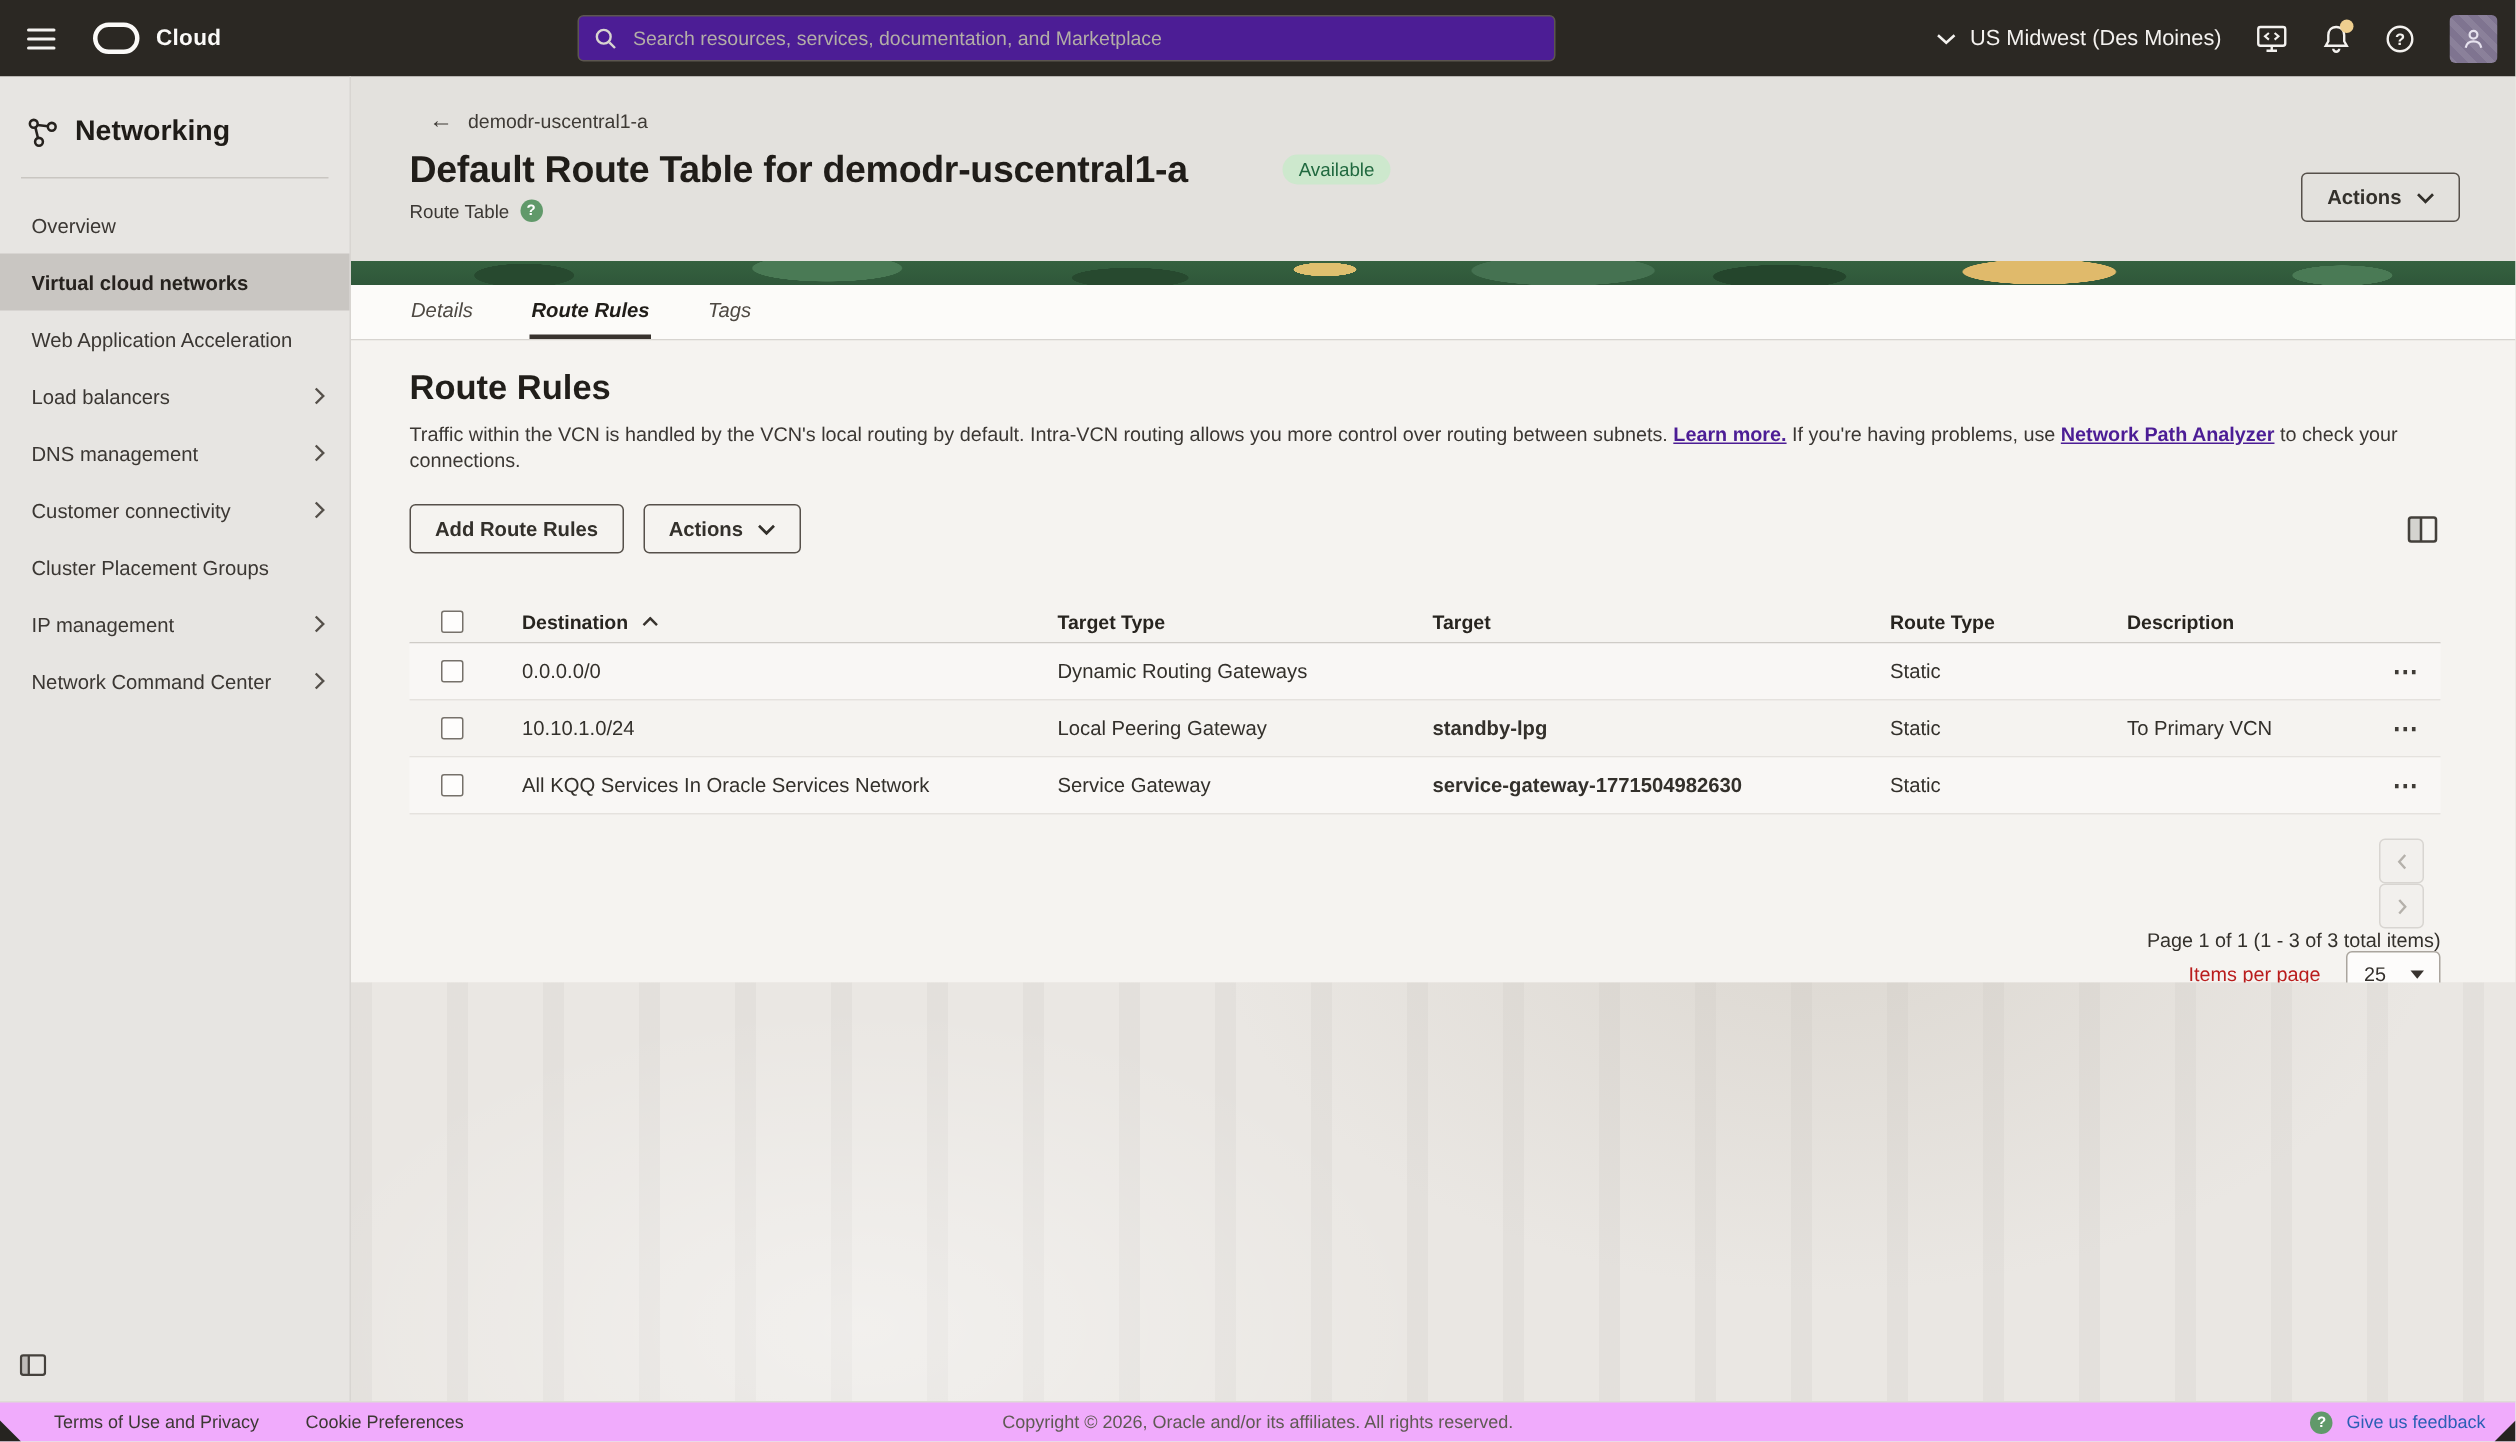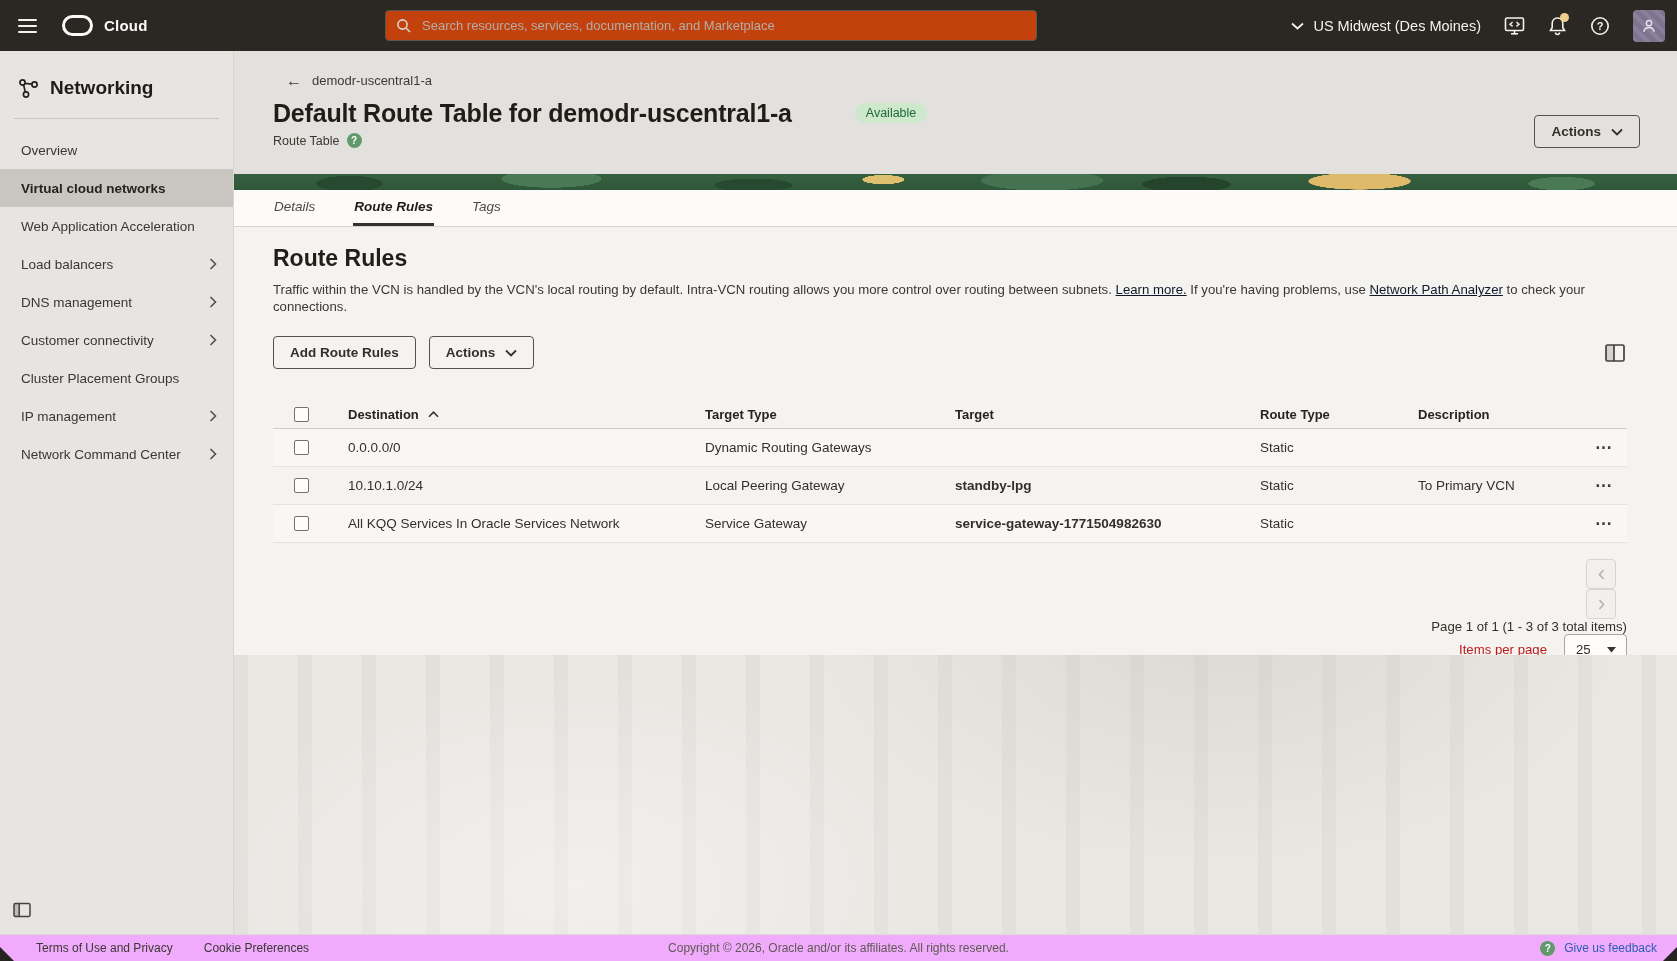--- a/index.html
+++ b/index.html
@@ -6,21 +6,21 @@
   html,body { width:1677px; height:961px; overflow:hidden; }
   body { font-family:"Liberation Sans", sans-serif; color:#332f2b; background:#eae7e3; display:flex; flex-direction:column; }
 
   
   .topbar { position:relative; height:51px; background:#2b2823; display:flex; align-items:center; flex:0 0 51px; }
   .hamburger { width:46px; height:51px; display:flex; flex-direction:column; justify-content:center; align-items:center; gap:4px; background:none; border:none; cursor:pointer; margin-left:4px; }
   .hamburger span { display:block; width:19px; height:2px; background:#f4f2ef; border-radius:1px; }
   .brand { display:flex; align-items:center; gap:11px; margin-left:12px; }
   .o-logo { width:31px; height:21px; border:3.5px solid #fbfaf8; border-radius:11px; }
   .brand-label { color:#fbfaf8; font-size:15px; font-weight:700; letter-spacing:.2px; }
-  .gsearch { position:absolute; left:385px; top:10px; width:652px; height:31px; background:#c2410c; border:1px solid #5c5650; border-radius:4px; display:flex; align-items:center; padding:0 10px; }
+  .gsearch { position:absolute; left:385px; top:10px; width:652px; height:31px; background:#4c1d95; border:1px solid #5c5650; border-radius:4px; display:flex; align-items:center; padding:0 10px; }
   .gsearch svg { flex:0 0 auto; margin-right:10px; }
   .gsearch input { flex:1; background:transparent; border:none; outline:none; color:#e8e5e1; font-size:13px; font-family:"Liberation Sans", sans-serif; }
   .gsearch input::placeholder { color:#b3aea7; }
   .topbar-right { position:absolute; right:12px; top:0; height:51px; display:flex; align-items:center; gap:23px; }
   .region { display:flex; align-items:center; gap:9px; color:#f4f2ef; font-size:14.5px; cursor:pointer; background:none; border:none; }
   .iconbtn { background:none; border:none; cursor:pointer; position:relative; display:flex; align-items:center; }
   .bell-badge { position:absolute; top:-3px; right:-2px; width:9px; height:9px; border-radius:50%; background:#efcf8f; }
   .avatar { width:32px; height:32px; border-radius:4px; border:none; cursor:pointer; background:#7f7490 repeating-linear-gradient(45deg, rgba(255,255,255,.09) 0 4px, transparent 4px 9px); display:flex; align-items:center; justify-content:center; }
 
   
@@ -64,21 +64,21 @@
   }
   .tabbar { height:37px; background:#fcfbf9; border-bottom:1px solid #d7d4d0; display:flex; align-items:stretch; padding-left:39px; gap:37px; }
   .tab { display:flex; align-items:center; font-size:13.5px; color:#4e4943; cursor:pointer; border-bottom:3px solid transparent; padding:0 1px;font-style:italic; }
   .tab.active { color:#201d19; font-weight:700; border-bottom-color:#38332e; }
 
   
   .content-panel { height:428px; background:#f5f3f0; }
   .container { margin:0 50px 0 39px; }
   .section-heading { font-size:23px; font-weight:700; color:#211e1a; padding-top:18px; }
   .desc { margin-top:9px; font-size:13.2px; color:#3b3733; line-height:17px; }
-  .desc a { color:#0f172a; cursor:pointer; text-decoration:underline; }
+  .desc a { color:#4c1d95; cursor:pointer; text-decoration:underline;font-weight:bold; }
   .filter-row { display:flex; margin-top:17px; gap:9px; }
   .fsearch { position:relative; flex:1; height:33px; }
   .fsearch input { width:100%; height:100%; border:1px solid #8f8a82; border-radius:4px; background:#fdfcfa; padding:0 10px 0 34px; font-size:13.5px; color:#33302b; font-family:"Liberation Sans", sans-serif; outline:none; }
   .fsearch input::placeholder { color:#8b867f; }
   .fsearch .mag { position:absolute; left:11px; top:8px; }
   .search-btn { width:72px; padding:0; }
   .actions-row { display:flex; align-items:center; gap:13px; margin-top:21px; }
   .col-btn { margin-left:auto; background:none; border:none; cursor:pointer; display:flex; }
 
   

